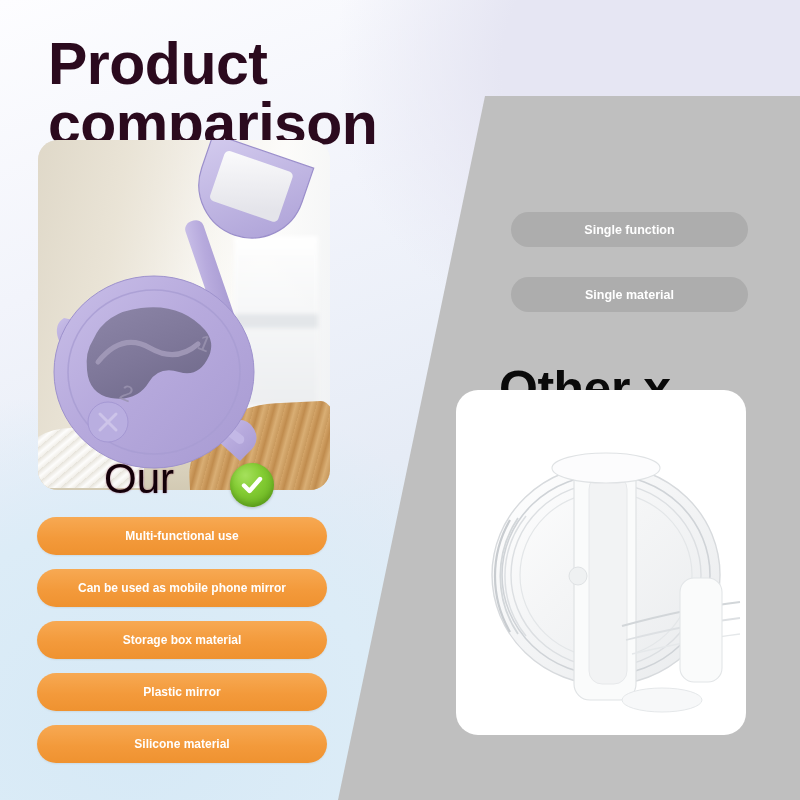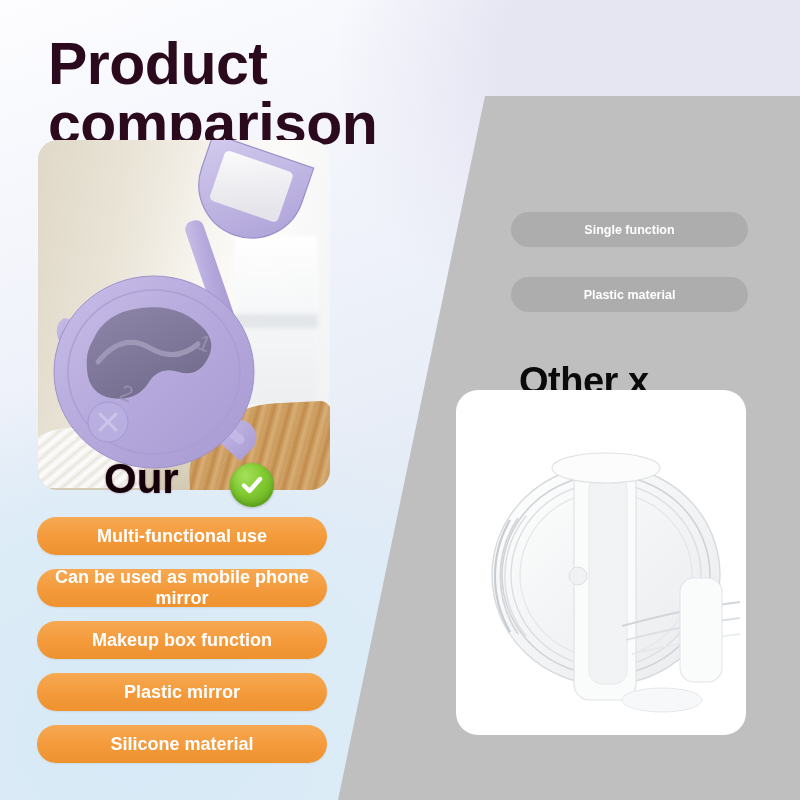--- a/index.html
+++ b/index.html
@@ -112,21 +112,21 @@
 
   
   .lid-wrap { position: absolute; left: 0; top: 0; width: 292px; height: 350px; }
 
   
   .our-label {
     position: absolute;
     left: 104px;
     top: 455px;
     font-size: 42px;
-    font-weight: 700;
+    font-weight: 400;
     color: #140009;
     letter-spacing: 0px;
     text-shadow: 0 0 2px rgba(120,20,60,0.55);
   }
   .check-badge {
     position: absolute;
     left: 230px;
     top: 463px;
     width: 44px; height: 44px;
     border-radius: 50%;
@@ -144,21 +144,21 @@
     width: 290px;
   }
   .pill {
     position: relative;
     width: 290px;
     height: 38px;
     margin-bottom: 14px;
     border-radius: 19px;
     background: linear-gradient(180deg, #f7a953 0%, #f39a3b 55%, #ef9230 100%);
     color: #ffffff;
-    font-size: 18px;
+    font-size: 12px;
     font-weight: 700;
     display: flex;
     align-items: center;
     justify-content: center;
     text-align: center;
     box-shadow: 0 1px 2px rgba(0,0,0,0.07);
   }
 
   
   .gpill {
@@ -175,23 +175,23 @@
     align-items: center;
     justify-content: center;
     text-align: left;
   }
   .gpill-1 { top: 212px; }
   .gpill-2 { top: 277px; }
 
   
   .other-label {
     position: absolute;
-    left: 519px;
+    left: 499px;
     top: 360px;
-    font-size: 38px;
+    font-size: 50px;
     font-weight: 700;
     color: #0a0a0a;
     letter-spacing: -0.5px;
     text-align: right;
   }
 
   
   .white-card {
     position: absolute;
     left: 456px;
@@ -281,27 +281,27 @@
   <div class="our-label">Our</div>
   <div class="check-badge">
     <svg width="26" height="26" viewBox="0 0 26 26">
       <path d="M5 13.5 L10.5 19 L21 7" fill="none" stroke="#ffffff" stroke-width="4.4" stroke-linecap="round" stroke-linejoin="round"></path>
     </svg>
   </div>
 
   <div class="pill-col">
     <div class="pill">Multi-functional use</div>
     <div class="pill">Can be used as mobile phone mirror</div>
-    <div class="pill">Makeup box function</div>
+    <div class="pill">Storage box material</div>
     <div class="pill">Plastic mirror</div>
     <div class="pill">Silicone material</div>
   </div>
 
   <div class="gpill gpill-1">Single function</div>
-  <div class="gpill gpill-2">Plastic material</div>
+  <div class="gpill gpill-2">Single material</div>
 
   <div class="other-label">Other x</div>
 
   <div class="white-card">
     <svg width="290" height="345" viewBox="0 0 290 345">
       <defs>
         <linearGradient id="clearG" x1="0" y1="0" x2="1" y2="1">
           <stop offset="0%" stop-color="#ffffff"></stop>
           <stop offset="45%" stop-color="#f4f5f6"></stop>
           <stop offset="100%" stop-color="#e9ebed"></stop>

